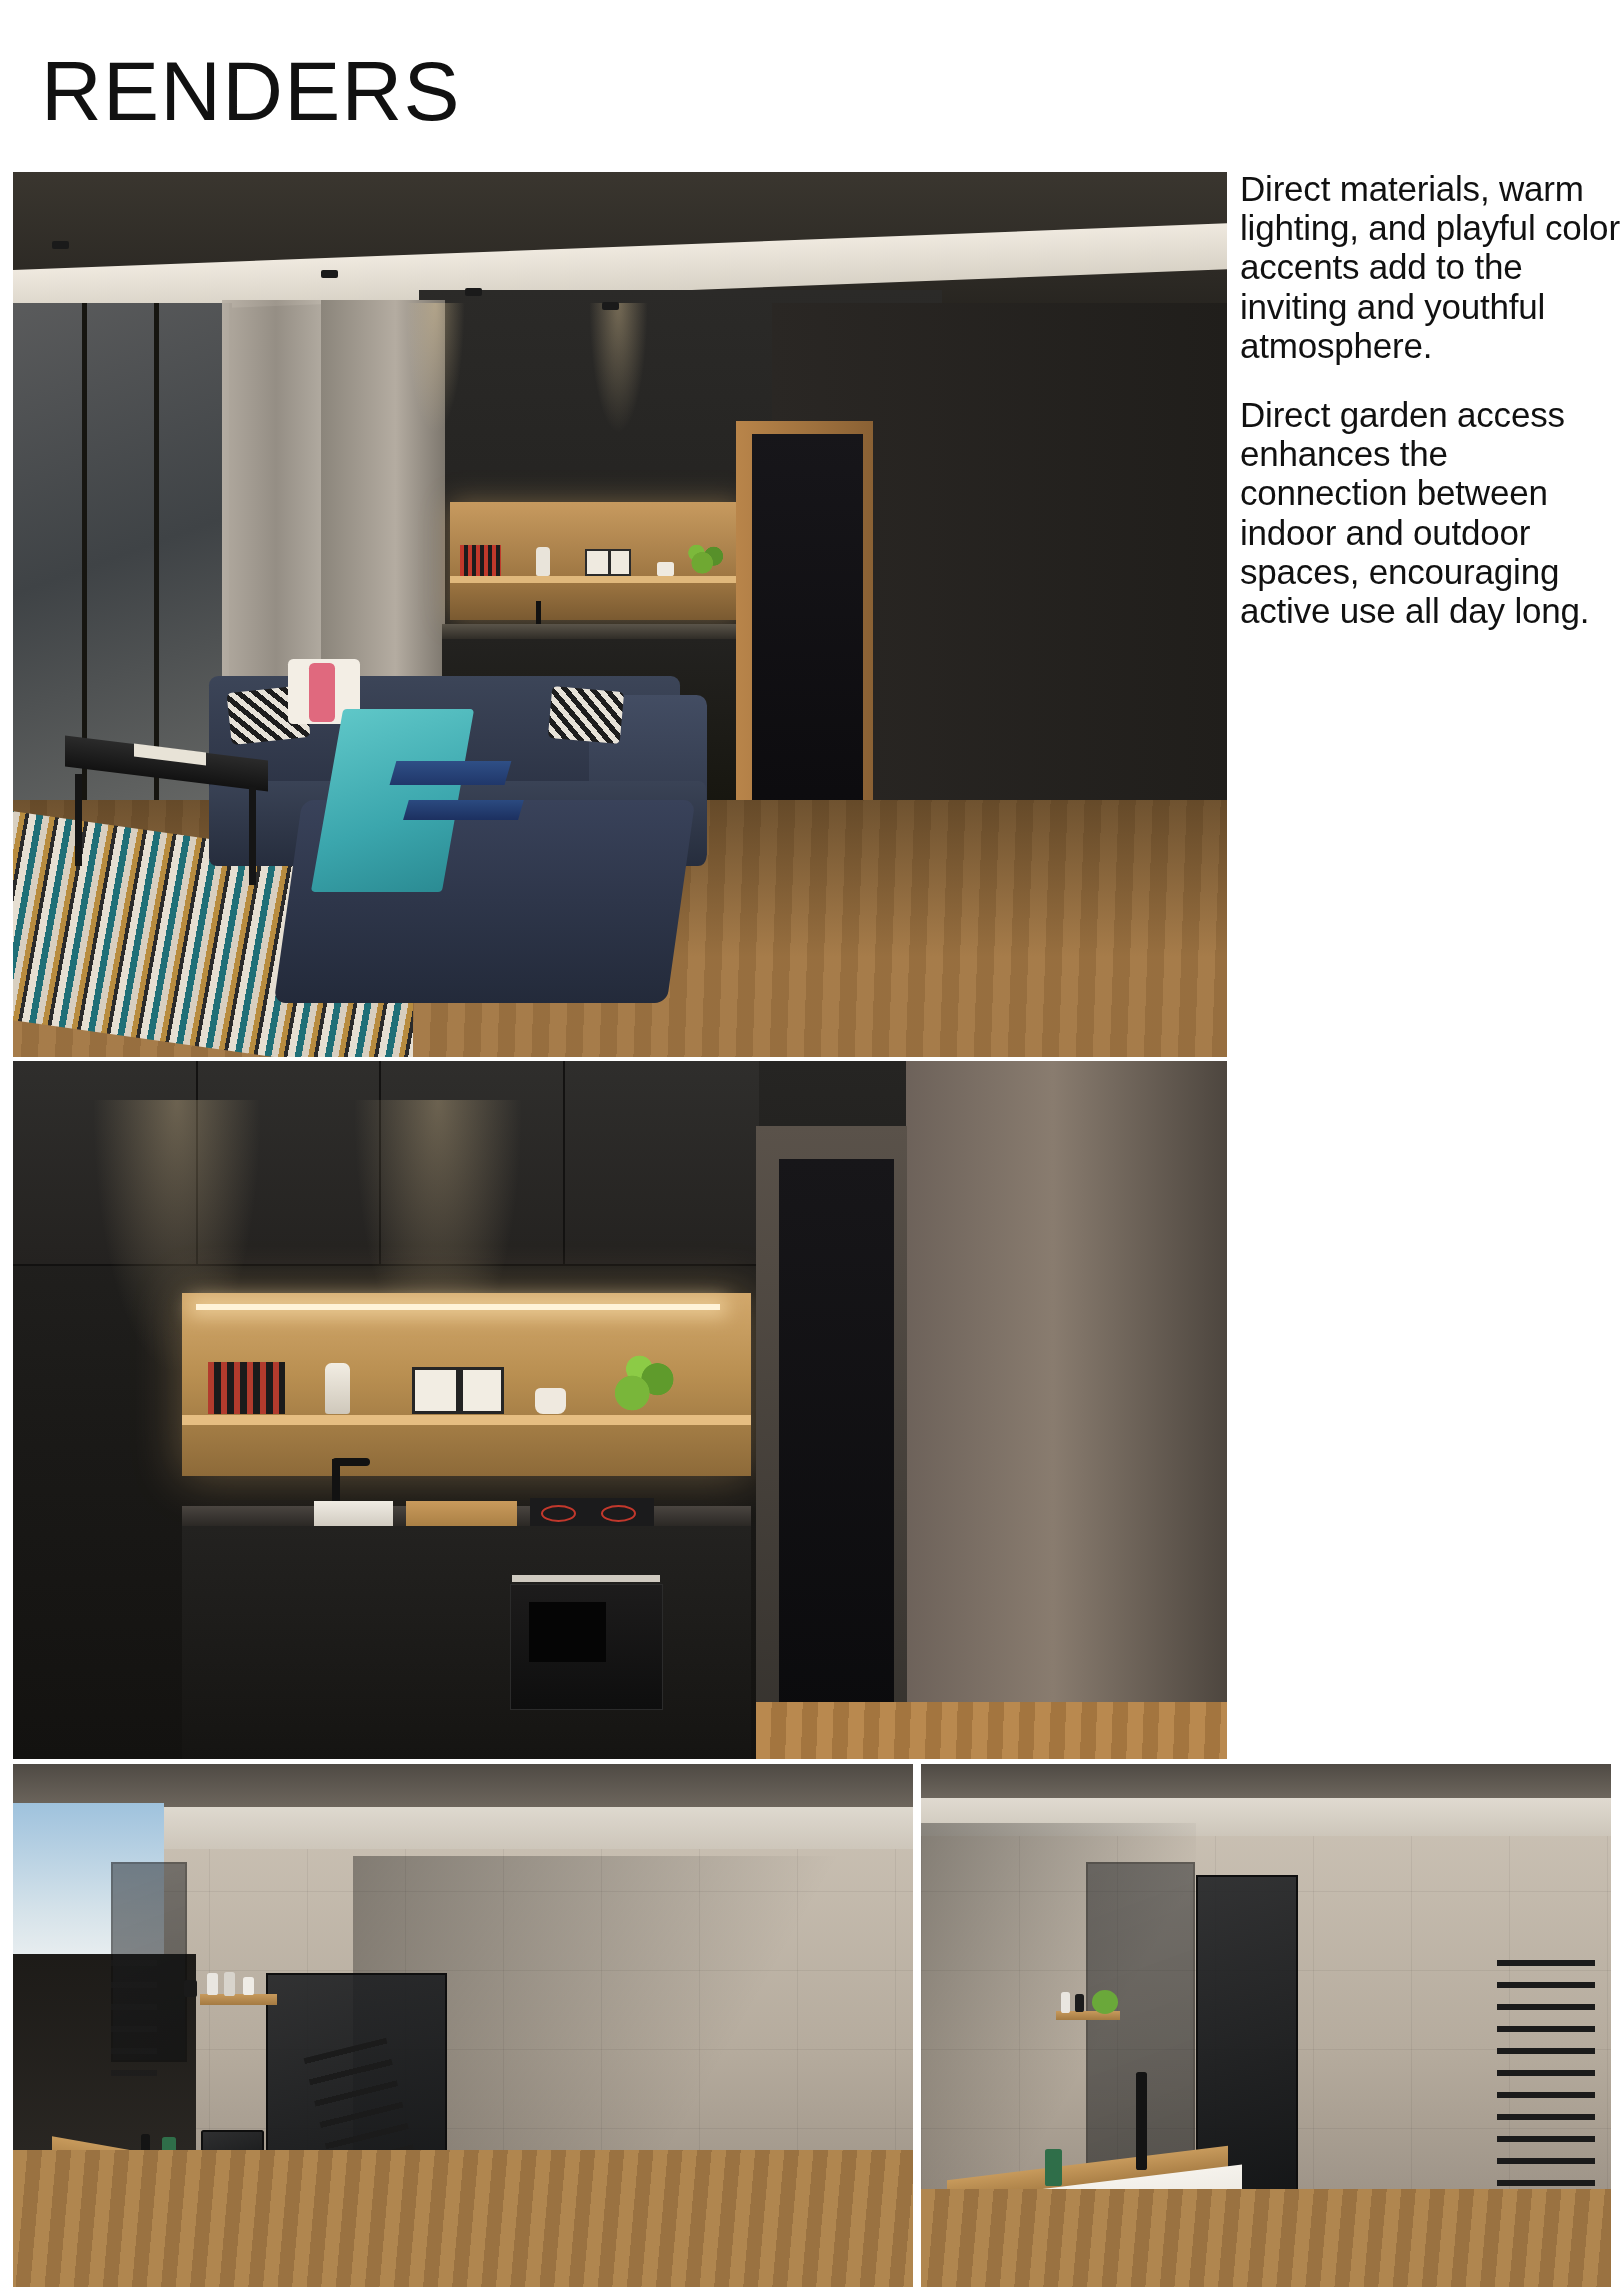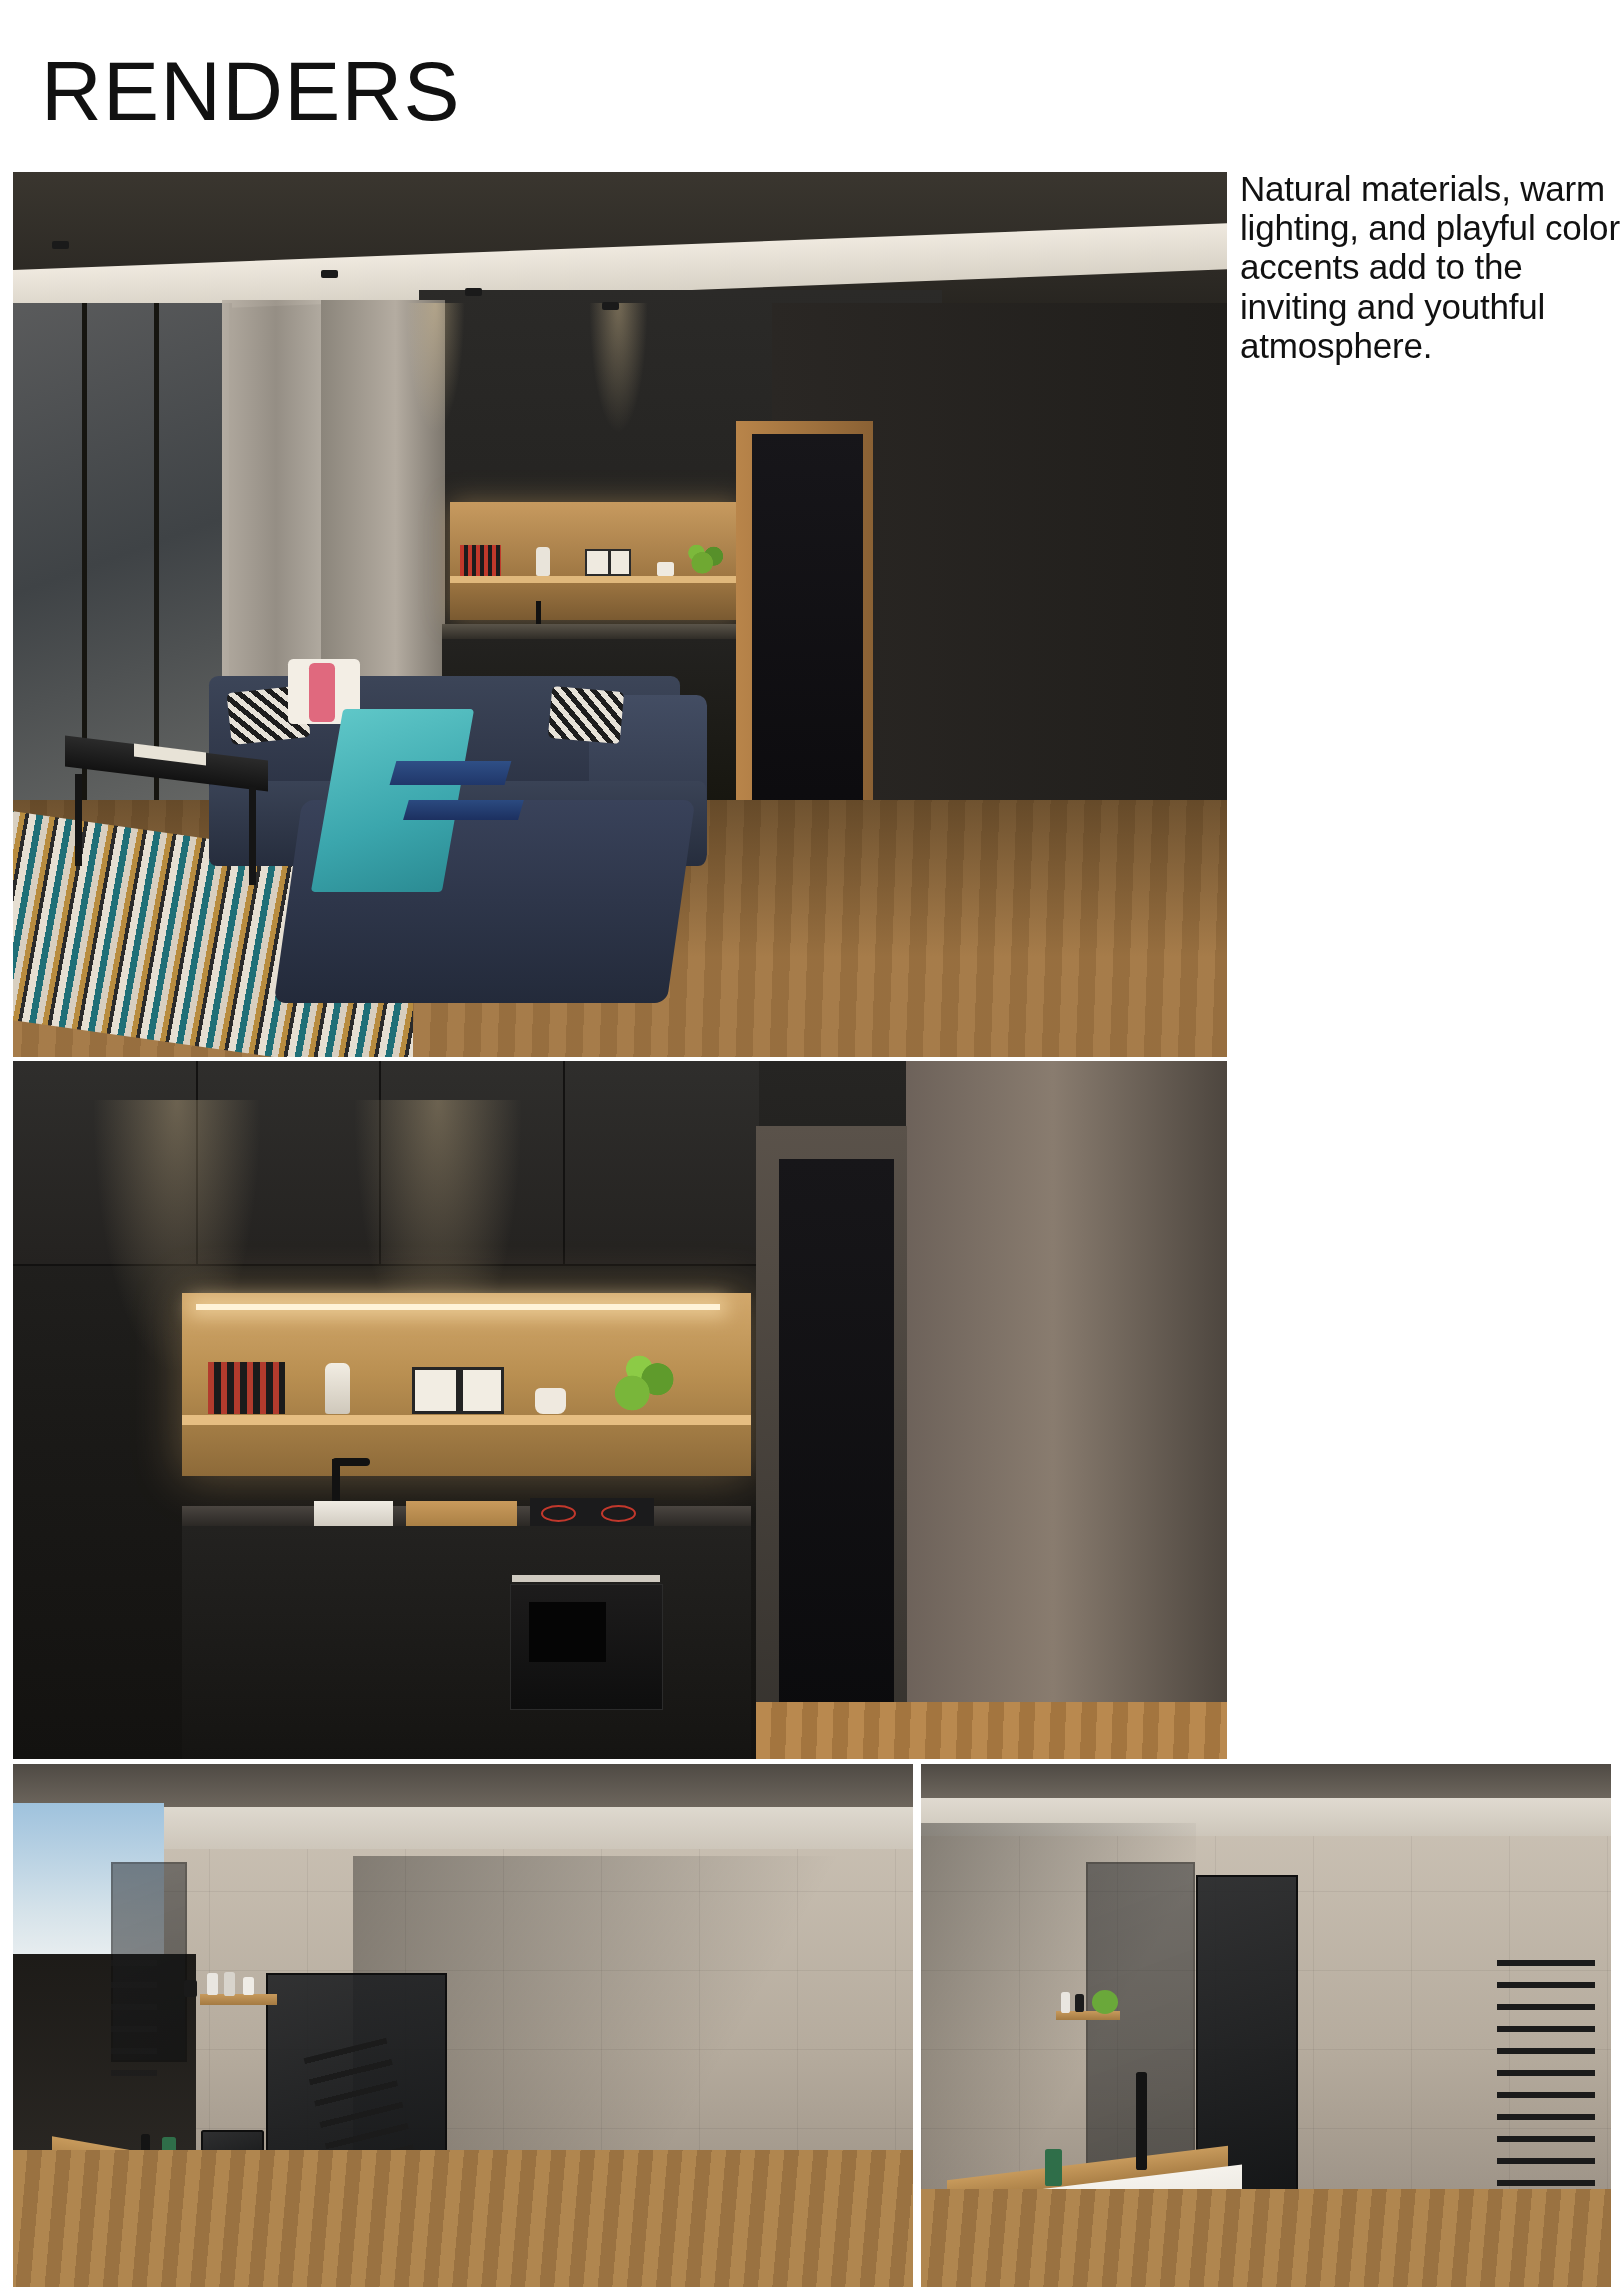--- a/index.html
+++ b/index.html
@@ -520,17 +520,18 @@
     <div class="bt-bottle" style="left:154px; top:230px; width:9.2px; height:18.3px; background:#1c1c1c;"></div>
     <div class="bt-bottle" style="left:171px; top:226px; width:26px; height:23.6px; background:#6aa83a; border-radius:50%;"></div>
     <div class="bt-bottle" style="left:124px; top:385px; width:17px; height:37px; background:#2f6e49;"></div>
 
     <div class="bt-radiator" style="left:576px; top:196px; width:98px; height:275px;"></div>
 
     <div class="bt-floor" style="height:98px;"></div>
   </div>
 
   <div class="text-col">
-    <p class="para">Natural materials, warm lighting, and playful color accents add to the inviting and youthful atmosphere.</p>
+    <p class="para">Direct materials, warm lighting, and playful color accents add to the inviting and youthful atmosphere.</p>
+    <p class="para">Direct garden access enhances the connection between indoor and outdoor spaces, encouraging active use all day long.</p>
   </div>
 
 </div>
 
 
 </body></html>

